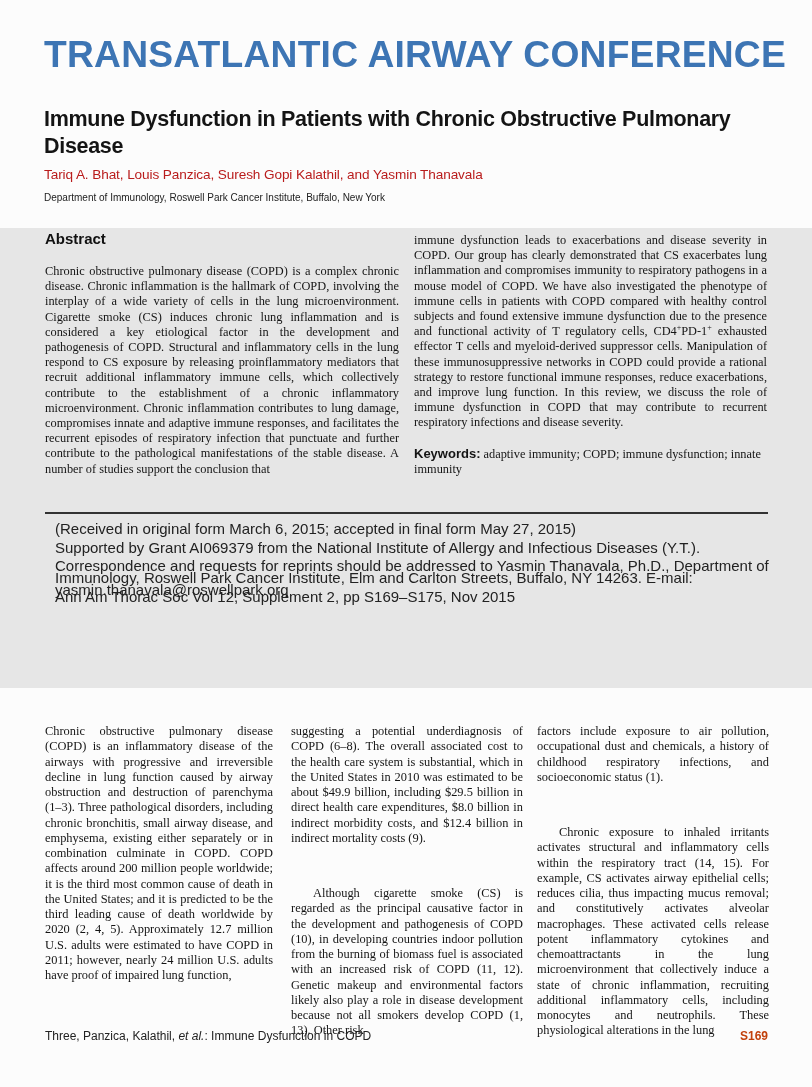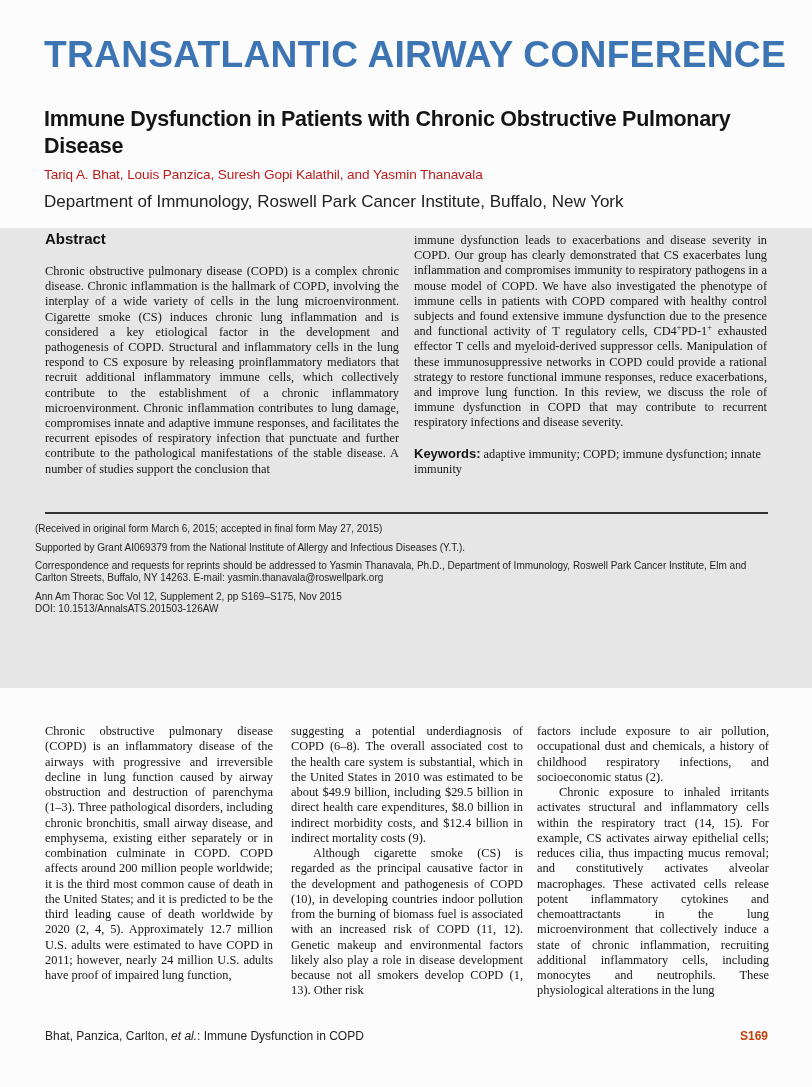--- a/index.html
+++ b/index.html
@@ -21,21 +21,21 @@
       font-family: "Liberation Sans", sans-serif;
       font-weight: bold; font-size: 21.5px; line-height: 27px; color: #141414;
       letter-spacing: -0.3px;
     }
     .authors {
       position: absolute; left: 44px; top: 167px;
       font-size: 13.6px; color: #b91c1c; letter-spacing: -0.1px;
     }
     .affiliation {
       position: absolute; left: 44px; top: 192px;
-      font-size: 17px; color: #222;
+      font-size: 10px; color: #222;
     }
     .abstract-box {
       position: absolute; left: 0; top: 228px; width: 812px; height: 460px;
       background: #e6e6e6;
     }
     .abstract-heading {
       position: absolute; left: 45px; top: 230px;
       font-weight: bold; font-size: 15px; color: #111; text-align: center;
     }
     .serif {
@@ -53,34 +53,34 @@
       position: absolute; left: 414px; top: 446px; width: 353px;
       font-family: "Liberation Serif", serif; font-size: 12.35px; line-height: 15.2px;
       color: #141414;
     }
     .keywords .kw-label { font-family: "Liberation Sans", sans-serif; font-weight: bold; font-size: 13px; }
     .rule {
       position: absolute; left: 45px; top: 512px; width: 723px; height: 1.5px;
       background: #333;
     }
     .meta {
-      position: absolute; left: 35px; width: 725px;
-      font-size: 10px; line-height: 12px; color: #222;
+      position: absolute; left: 55px; width: 725px;
+      font-size: 15px; line-height: 12px; color: #222;
     }
     .meta-received { top: 523px; }
     .meta-support { top: 542px; }
     .meta-corr { top: 560px; }
     .meta-cite { top: 591px; }
     .body-col {
       position: absolute; top: 724px;
       font-family: "Liberation Serif", serif;
       font-size: 12.4px; line-height: 15.25px; color: #141414;
     }
     .body-col p { margin: 0; }
-    .body-col p.indent { text-indent: 22px; }
+    .body-col p.indent { text-indent: 22px; margin-top: 40px; }
     .col-a { left: 45px; width: 228px; }
     .col-b { left: 291px; width: 232px; }
     .col-c { left: 537px; width: 232px; }
     .footer-left {
       position: absolute; left: 45px; top: 1029px;
       font-size: 12px; color: #222;
     }
     .footer-left em { font-style: italic; }
     .footer-right {
       position: absolute; right: 44px; top: 1029px;
@@ -103,29 +103,28 @@
 <div class="abstract-col2 serif"><span>immune dysfunction leads to exacerbations and disease severity in COPD. Our group has clearly demonstrated that CS exacerbates lung inflammation and compromises immunity to respiratory pathogens in a mouse model of COPD. We have also investigated the phenotype of immune cells in patients with COPD compared with healthy control subjects and found extensive immune dysfunction due to the presence and functional activity of T regulatory cells, CD4</span><sup>+</sup><span>PD-1</span><sup>+</sup><span> exhausted effector T cells and myeloid-derived suppressor cells. Manipulation of these immunosuppressive networks in COPD could provide a rational strategy to restore functional immune responses, reduce exacerbations, and improve lung function. In this review, we discuss the role of immune dysfunction in COPD that may contribute to recurrent respiratory infections and disease severity.</span></div>
 <div class="keywords"><span class="kw-label">Keywords:</span><span> adaptive immunity; COPD; immune dysfunction; innate immunity</span></div>
 
 <div class="rule"></div>
 
 <div class="meta meta-received">(Received in original form March 6, 2015; accepted in final form May 27, 2015)</div>
 <div class="meta meta-support">Supported by Grant AI069379 from the National Institute of Allergy and Infectious Diseases (Y.T.).</div>
 <div class="meta meta-corr">Correspondence and requests for reprints should be addressed to Yasmin Thanavala, Ph.D., Department of Immunology, Roswell Park Cancer Institute, Elm and Carlton Streets, Buffalo, NY 14263. E-mail: yasmin.thanavala@roswellpark.org</div>
 <div class="meta meta-cite">
   <div>Ann Am Thorac Soc Vol 12, Supplement 2, pp S169–S175, Nov 2015</div>
-  <div>DOI: 10.1513/AnnalsATS.201503-126AW</div>
 </div>
 
 <div class="body-col col-a serif">
   <p>Chronic obstructive pulmonary disease (COPD) is an inflammatory disease of the airways with progressive and irreversible decline in lung function caused by airway obstruction and destruction of parenchyma (1–3). Three pathological disorders, including chronic bronchitis, small airway disease, and emphysema, existing either separately or in combination culminate in COPD. COPD affects around 200 million people worldwide; it is the third most common cause of death in the United States; and it is predicted to be the third leading cause of death worldwide by 2020 (2, 4, 5). Approximately 12.7 million U.S. adults were estimated to have COPD in 2011; however, nearly 24 million U.S. adults have proof of impaired lung function,</p>
 </div>
 <div class="body-col col-b serif">
   <p>suggesting a potential underdiagnosis of COPD (6–8). The overall associated cost to the health care system is substantial, which in the United States in 2010 was estimated to be about $49.9 billion, including $29.5 billion in direct health care expenditures, $8.0 billion in indirect morbidity costs, and $12.4 billion in indirect mortality costs (9).</p>
   <p class="indent">Although cigarette smoke (CS) is regarded as the principal causative factor in the development and pathogenesis of COPD (10), in developing countries indoor pollution from the burning of biomass fuel is associated with an increased risk of COPD (11, 12). Genetic makeup and environmental factors likely also play a role in disease development because not all smokers develop COPD (1, 13). Other risk</p>
 </div>
 <div class="body-col col-c serif">
-  <p>factors include exposure to air pollution, occupational dust and chemicals, a history of childhood respiratory infections, and socioeconomic status (2).</p>
+  <p>factors include exposure to air pollution, occupational dust and chemicals, a history of childhood respiratory infections, and socioeconomic status (1).</p>
   <p class="indent">Chronic exposure to inhaled irritants activates structural and inflammatory cells within the respiratory tract (14, 15). For example, CS activates airway epithelial cells; reduces cilia, thus impacting mucus removal; and constitutively activates alveolar macrophages. These activated cells release potent inflammatory cytokines and chemoattractants in the lung microenvironment that collectively induce a state of chronic inflammation, recruiting additional inflammatory cells, including monocytes and neutrophils. These physiological alterations in the lung</p>
 </div>
 
-<div class="footer-left"><span>Bhat, Panzica, Carlton, </span><em>et al.</em><span>: Immune Dysfunction in COPD</span></div>
+<div class="footer-left"><span>Three, Panzica, Kalathil, </span><em>et al.</em><span>: Immune Dysfunction in COPD</span></div>
 <div class="footer-right">S169</div>
 
 </body></html>

